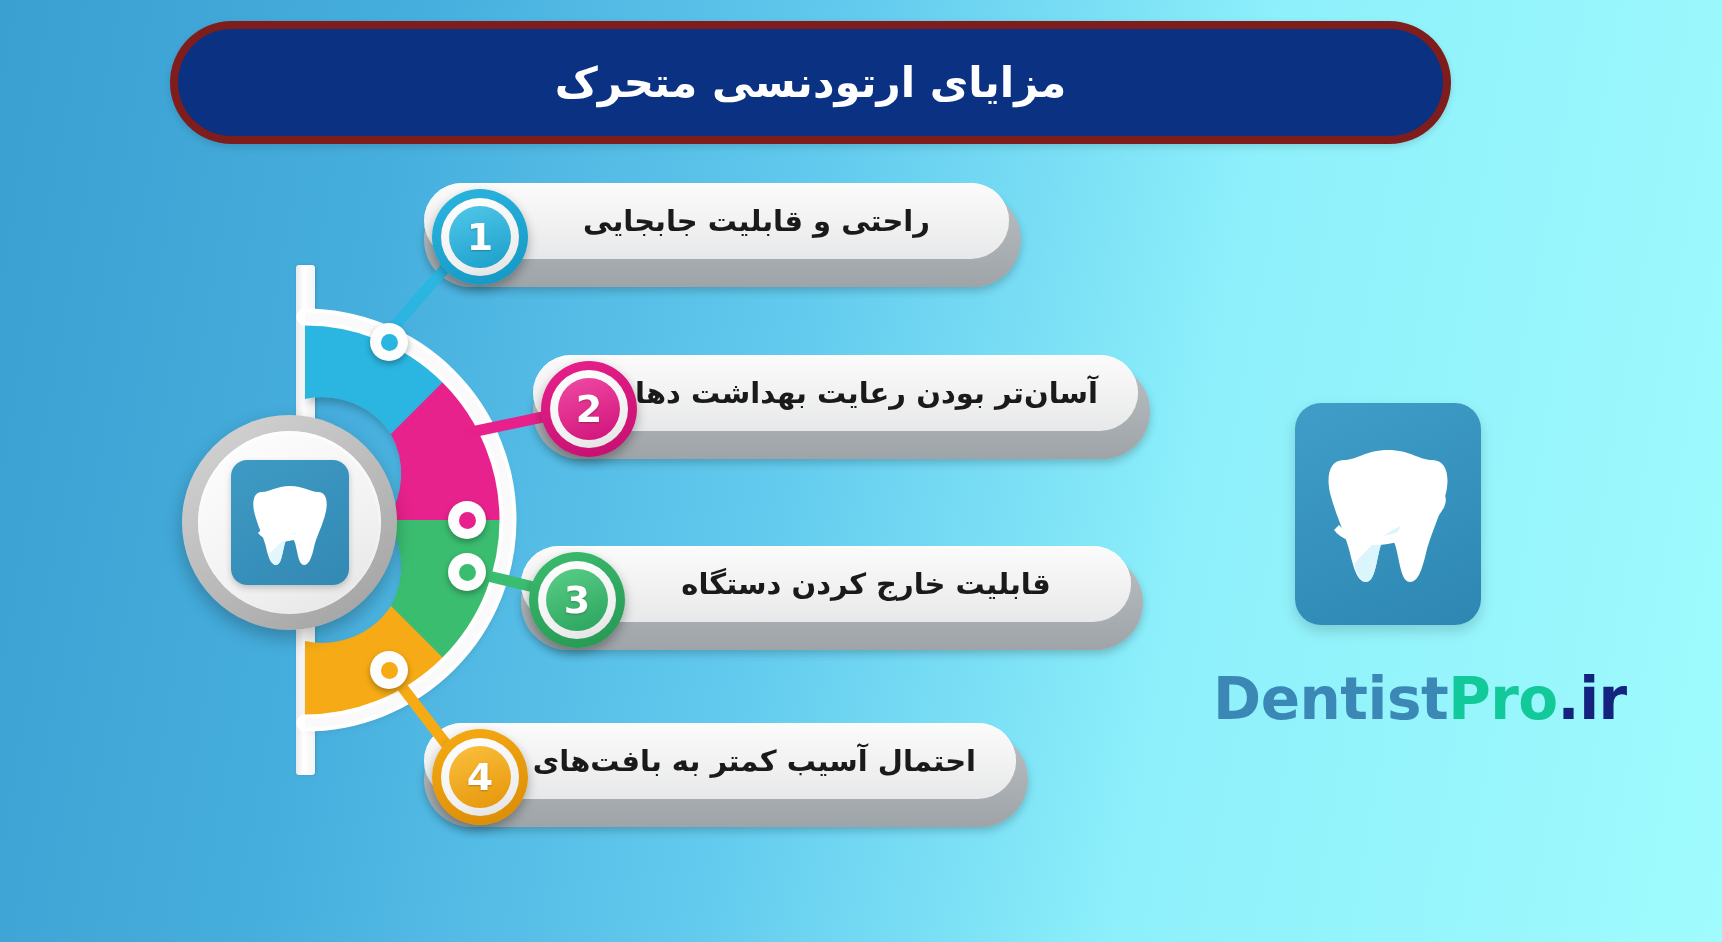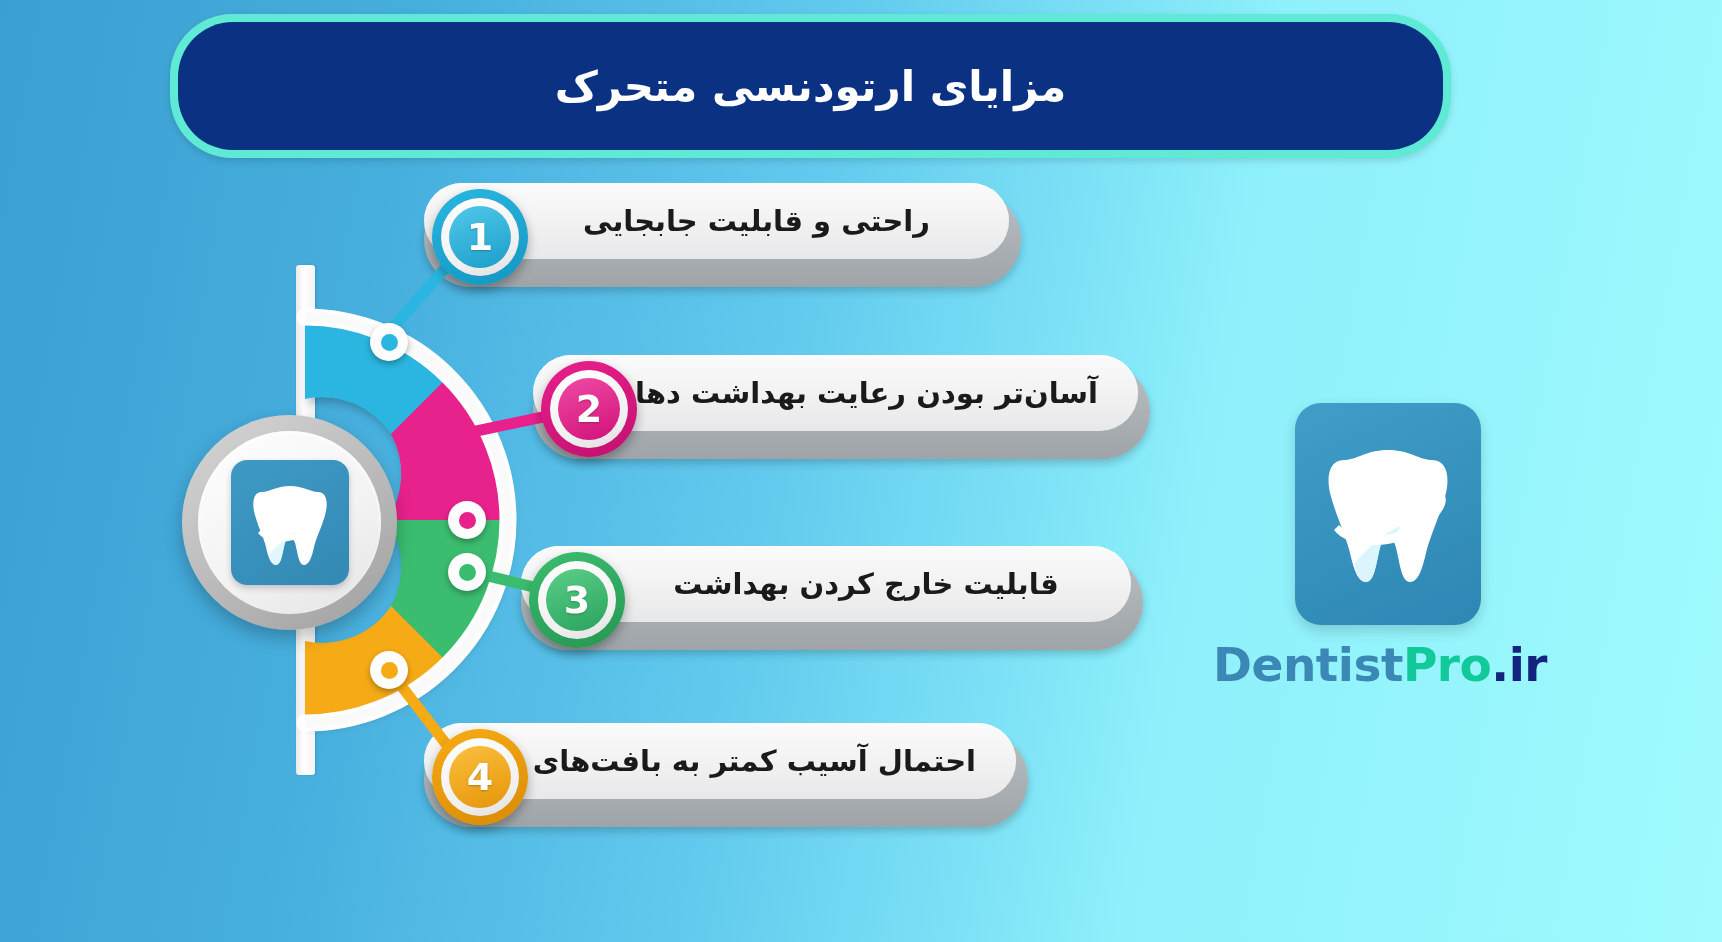--- a/index.html
+++ b/index.html
@@ -6,22 +6,22 @@
   html,body{margin:0;padding:0;}
   body{
     width:1722px;height:942px;overflow:hidden;
     font-family:"DejaVu Sans","Liberation Sans",sans-serif;
     background:linear-gradient(100deg,#3a9fd1 0%,#46aedd 22%,#63cbee 46%,#8ef0fb 68%,#9ffbfd 100%);
     position:relative;
   }
 
   
   .title-wrap{
-    position:absolute;left:170px;top:14px;width:1281px;height:144px;
-    background:#5eead4;border-radius:62px;
+    position:absolute;left:170px;top:21px;width:1281px;height:123px;
+    background:#7f1d1d;border-radius:62px;
     box-shadow:0 3px 7px rgba(0,0,0,.13);
   }
   .title-bar{
     position:absolute;left:8px;top:8px;right:8px;bottom:8px;
     background:#0b3183;border-radius:55px;
     display:flex;align-items:center;justify-content:center;
   }
   .title-text{
     color:#ffffff;font-size:42px;font-weight:bold;letter-spacing:.5px;
     direction:rtl;text-align:center;white-space:nowrap;
@@ -104,21 +104,21 @@
   
   .brand{position:absolute;left:1261px;top:403px;width:220px;}
   .brand-mark{
     width:186px;height:222px;border-radius:26px;
     background:linear-gradient(155deg,#3f9ec7,#2e86b3);
     box-shadow:0 6px 14px rgba(0,0,0,.16);
     display:flex;align-items:center;justify-content:center;
     margin-left:14px;
   }
   .brand-text{
-    margin-top:12px;font-size:47px;font-weight:bold;letter-spacing:-.5px;
+    margin-top:40px;font-size:58px;font-weight:bold;letter-spacing:-.5px;
     white-space:nowrap;direction:ltr;margin-left:-48px;
   }
   .b1{color:#3b87b6;}
   .b2{color:#12c99a;}
   .b3{color:#14237e;}
 </style>
 </head>
 <body>
 
 <div class="title-wrap">
@@ -195,21 +195,21 @@
   <div class="badge-outer" style="left:8px;background:linear-gradient(160deg,#e8208c,#c3106f);">
     <div class="badge-ring">
       <div class="badge-core" style="background:linear-gradient(160deg,#f04ba5,#d01178);">2</div>
     </div>
   </div>
 </div>
 
 <div class="row" style="left:521px;top:546px;width:622px;">
   <div class="bar-shadow"></div>
   <div class="bar">
-    <div class="bar-text">قابلیت خارج کردن بهداشت</div>
+    <div class="bar-text">قابلیت خارج کردن دستگاه</div>
   </div>
   <div class="badge-outer" style="left:8px;background:linear-gradient(160deg,#3bbd6f,#269652);">
     <div class="badge-ring">
       <div class="badge-core" style="background:linear-gradient(160deg,#5ace88,#2aa35c);">3</div>
     </div>
   </div>
 </div>
 
 <div class="row" style="left:424px;top:723px;width:604px;">
   <div class="bar-shadow"></div>

